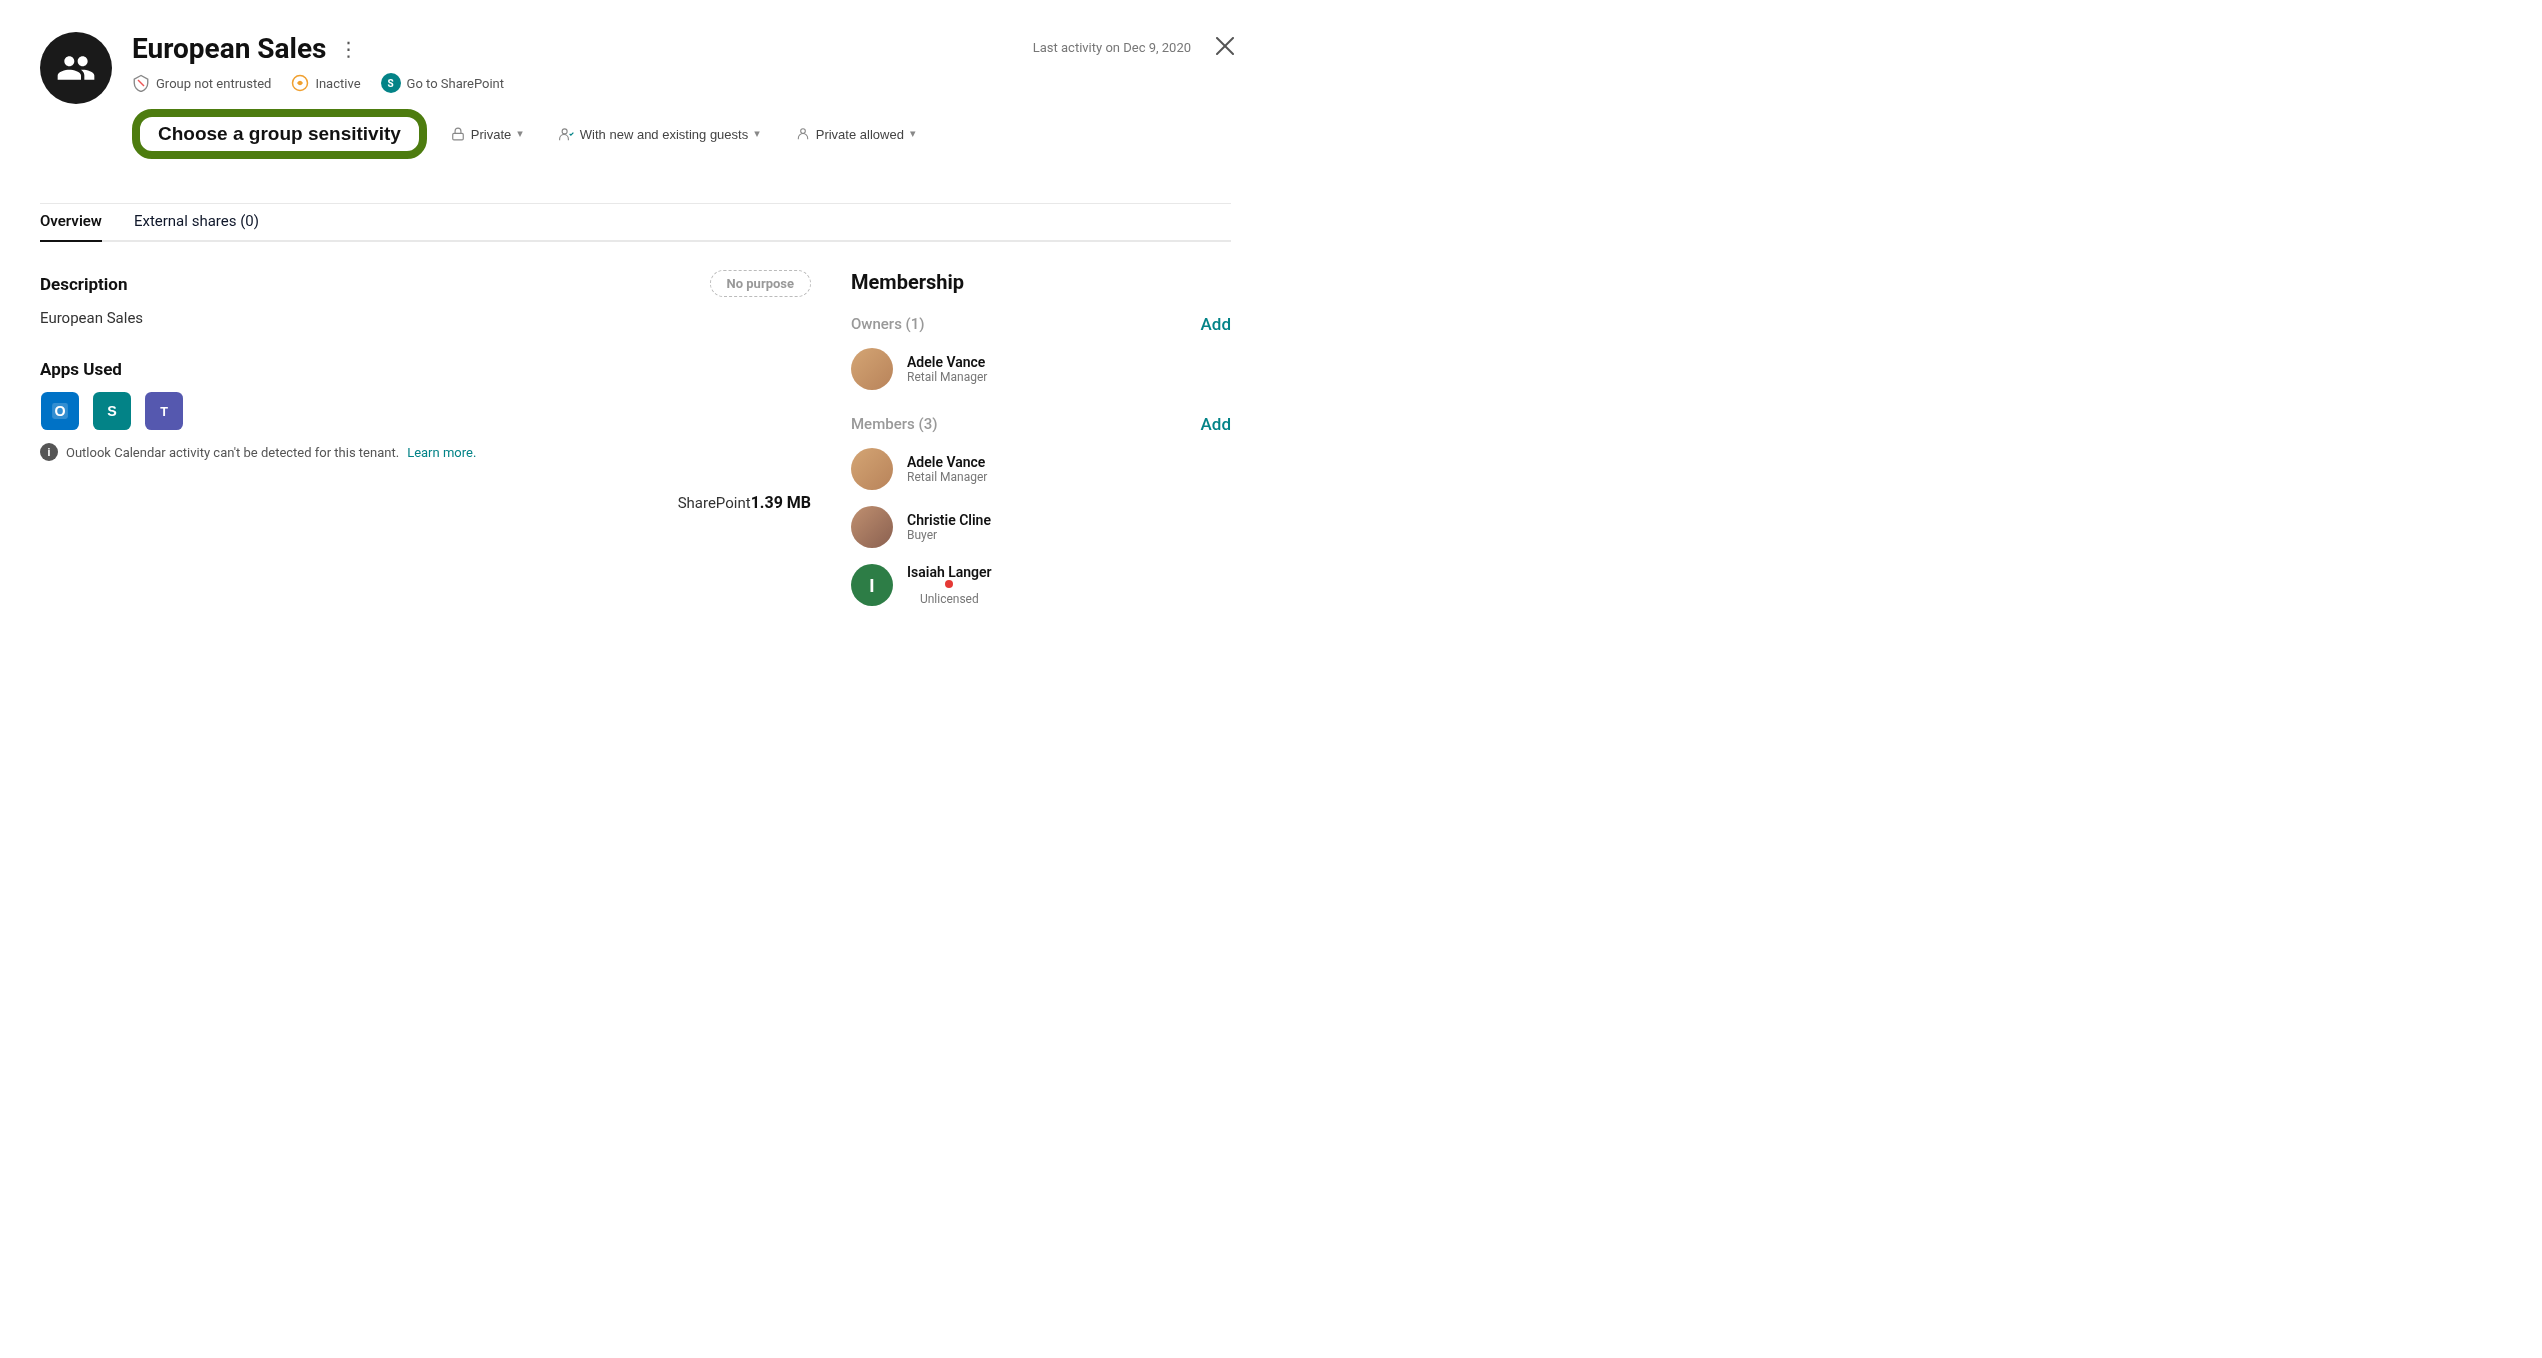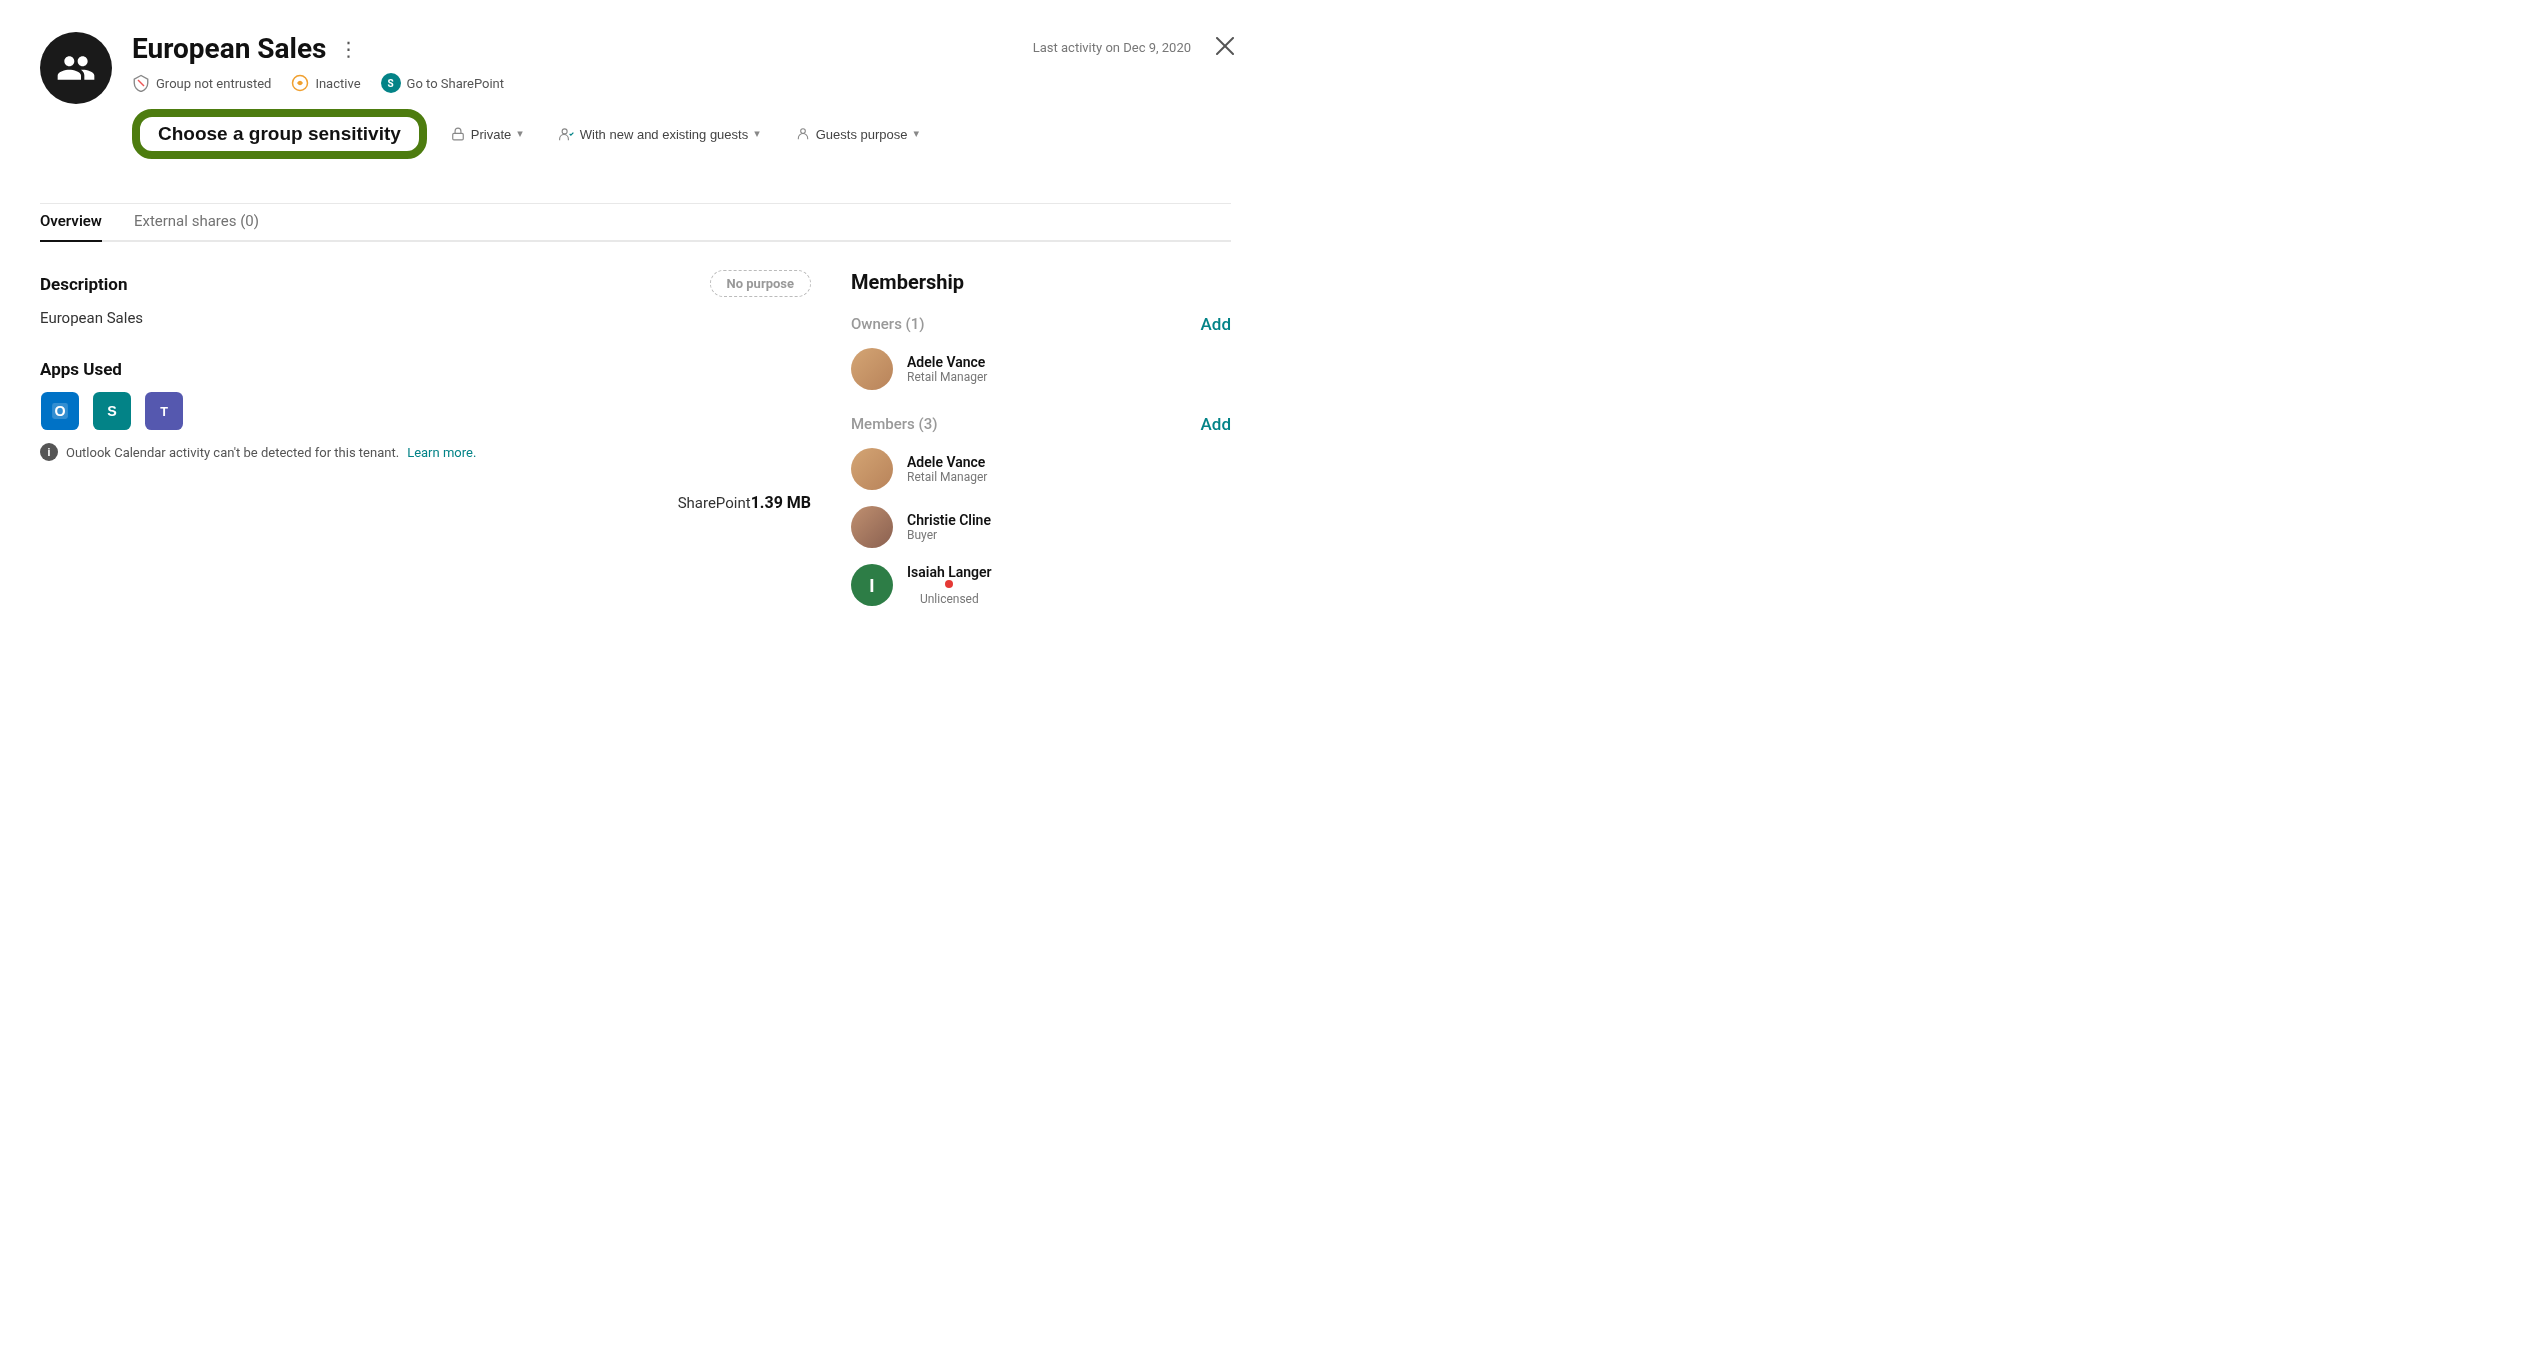--- a/index.html
+++ b/index.html
@@ -180,21 +180,21 @@
       gap: 32px;
       margin-bottom: 28px;
       border-bottom: 2px solid #e8e8e8;
       padding-top: 8px;
     }
 
     .tab {
       font-size: 15px;
       padding-bottom: 10px;
       cursor: pointer;
-      color: #737373;
+      color: #0f172a;
       border-bottom: 2px solid transparent;
       margin-bottom: -2px;
     }
 
     .tab.active {
       color: #111;
       font-weight: 600;
       border-bottom: 2px solid #111;
     }
 
@@ -486,21 +486,21 @@
           </svg>
           <span>With new and existing guests</span>
           <span class="chevron">▾</span>
         </button>
 
         <button class="dropdown-btn">
           <svg width="14" height="14" viewBox="0 0 24 24" fill="none" stroke="#888" stroke-width="1.8">
             <circle cx="12" cy="7" r="4"></circle>
             <path d="M4 21v-2a8 8 0 0116 0v2"></path>
           </svg>
-          <span>Guests purpose</span>
+          <span>Private allowed</span>
           <span class="chevron">▾</span>
         </button>
       </div>
     </div>
   </div>
 
   <hr class="divider">
 
   <div class="tabs">
     <div class="tab active">Overview</div>

